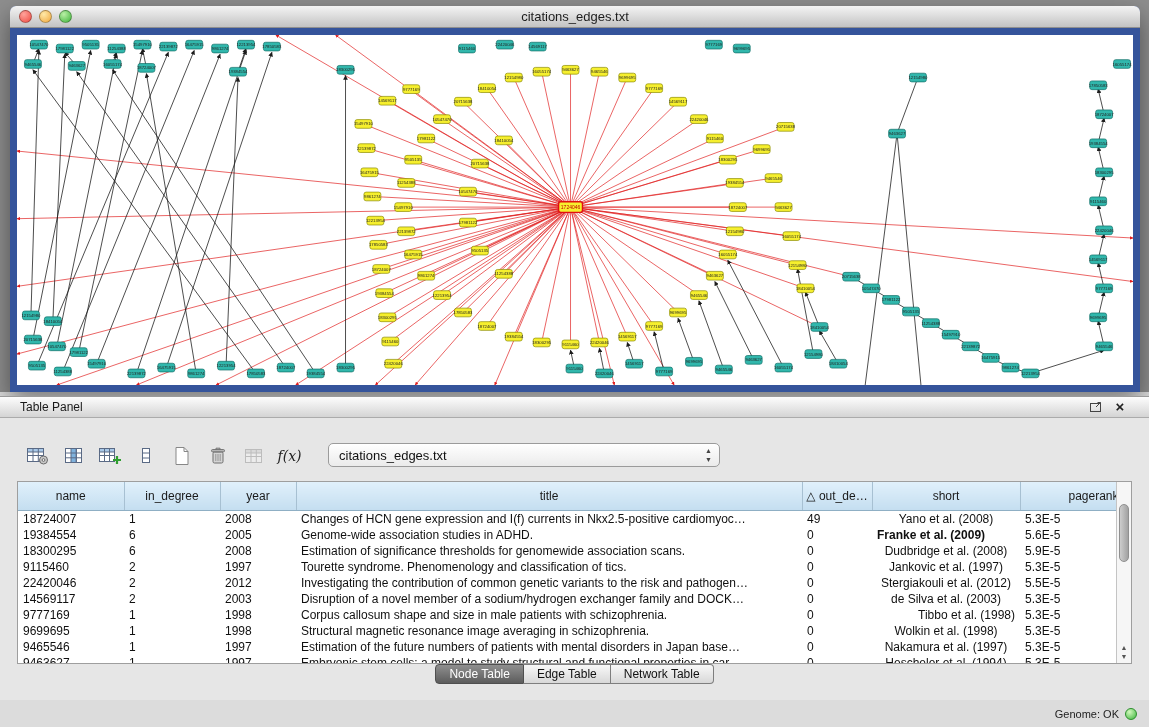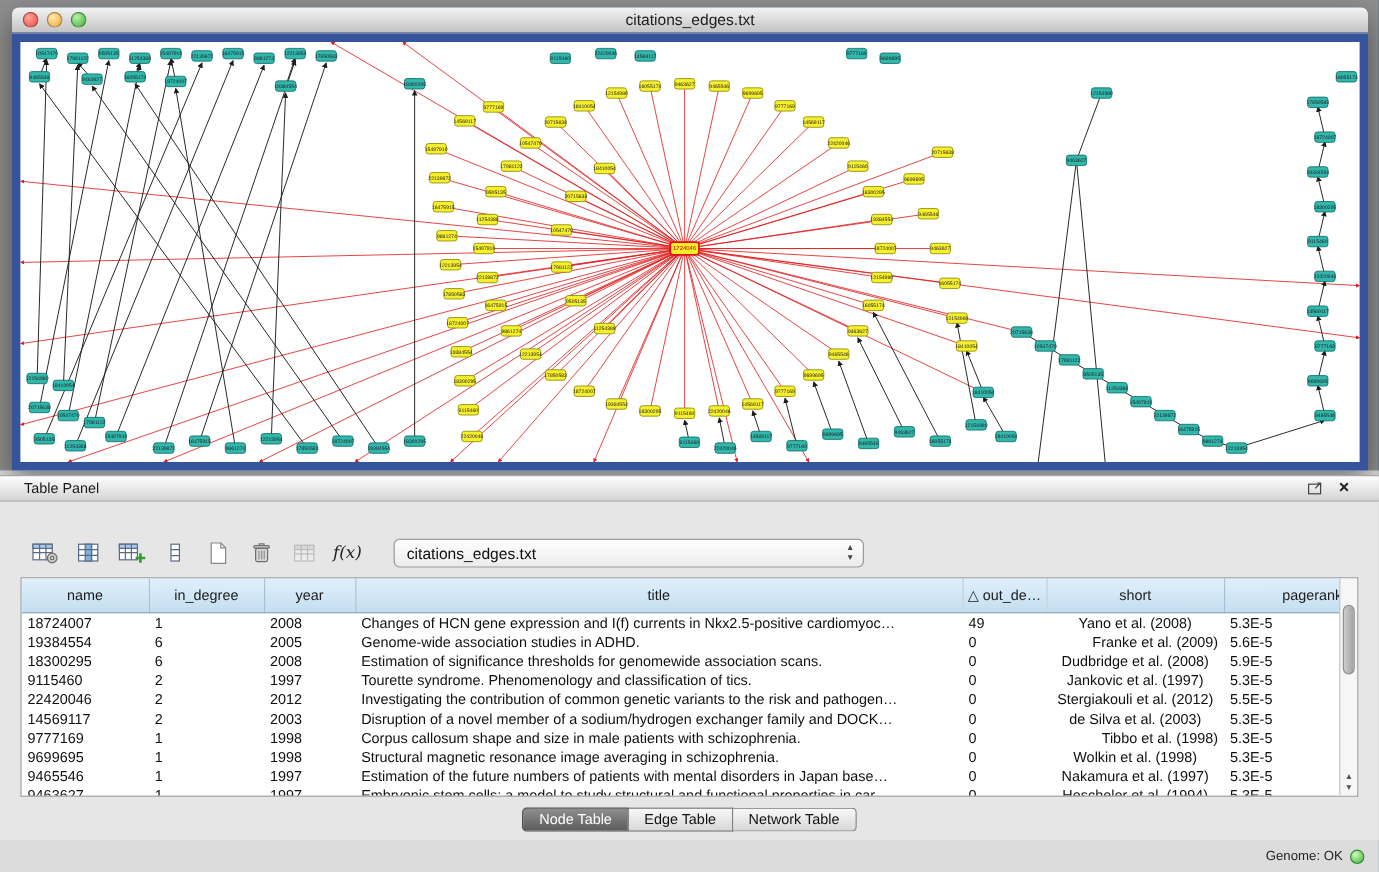--- a/index.html
+++ b/index.html
@@ -22,41 +22,41 @@
   .netframe svg{width:100%;height:100%;display:block}
 
   
   .table-panel{position:absolute;left:0;top:396px;width:1149px;height:304px;background:#e6e6e6;border-top:1px solid #9a9a9a}
   .panel-header{height:21px;background:linear-gradient(#fdfdfd,#d4d4d4);border-bottom:1px solid #ababab;
     display:flex;align-items:center;padding:0 20px;font-size:12px;color:#1a1a1a}
   .panel-header .spacer{flex:1}
   .hdr-btn{display:flex;align-items:center;justify-content:center;width:18px;height:16px;margin-left:6px;color:#333}
   .close-x{font-size:15px;font-weight:bold;line-height:14px;color:#222}
 
-  .toolbar{display:flex;align-items:flex-end;gap:9px;margin:25px 0 0 24px;height:30px}
+  .toolbar{display:flex;align-items:flex-start;gap:9px;margin:25px 0 0 24px;height:30px}
   .tbtn{width:27px;height:25px;display:flex;align-items:center;justify-content:center;border-radius:4px}
   .fx{font-size:14px;font-style:italic;font-family:"DejaVu Serif",serif;color:#222}
   .combo{margin-left:16px;width:392px;height:24px;background:linear-gradient(#ffffff,#ebebeb);
     border:1px solid #9b9b9b;border-radius:5px;display:flex;align-items:center;padding:0 22px 0 10px;
     font-size:13px;color:#111;position:relative;box-shadow:inset 0 1px 0 #fff}
   .combo .arrows{position:absolute;right:7px;top:2px;display:flex;flex-direction:column;align-items:center;
     font-size:7px;line-height:9px;color:#444}
 
   .table-wrap{position:relative;margin:8px 17px 0 17px;height:183px;background:#fff;border:1px solid #9e9e9e;overflow:hidden}
   table{border-collapse:collapse;table-layout:fixed;width:1098px;font-size:12px}
   thead th{height:28px;background:linear-gradient(#e0f0fb,#c4def0);border-right:1px solid #a7c0d2;
     border-bottom:1px solid #8fafc4;font-weight:normal;font-size:12px;color:#1a1a1a;overflow:hidden;white-space:nowrap}
   tbody td{height:16px;line-height:16px;padding:0 5px;white-space:nowrap;overflow:hidden;color:#101010}
   .vscroll{position:absolute;right:0;top:0;bottom:0;width:15px;border-left:1px solid #c4c4c4;background:#f6f6f6}
   .vthumb{position:absolute;left:2px;right:2px;top:22px;height:58px;border-radius:6px;
     background:linear-gradient(90deg,#cdcdcd,#a2a2a2);border:1px solid #909090}
   .varrows{position:absolute;left:0;right:0;bottom:2px;display:flex;flex-direction:column;align-items:center;
     font-size:7px;line-height:9px;color:#555}
 
-  .tabs{display:flex;justify-content:center;margin-top:9px}
+  .tabs{display:flex;justify-content:center;margin-top:0}
   .tab{height:20px;display:flex;align-items:center;padding:0 13px;font-size:12px;
     border:1px solid #7e7e7e;border-left:none;background:linear-gradient(#f8f8f8,#d8d8d8);color:#111}
   .tab:first-child{border-left:1px solid #7e7e7e;border-radius:4px 0 0 4px}
   .tab:last-child{border-radius:0 4px 4px 0}
   .tab.active{background:linear-gradient(#8f8f8f,#5c5c5c);color:#fff;border-color:#4f4f4f}
 
   .statusbar{position:absolute;right:12px;bottom:7px;display:flex;align-items:center;gap:6px;font-size:11px;color:#222}
   .mem-dot{width:12px;height:12px;border-radius:50%;border:1px solid #2c8f2c;
     background:radial-gradient(circle at 35% 30%,#d2f9bd,#3db53d)}
 </style>
@@ -604,21 +604,21 @@
             <td>49</td>
             <td style="text-align: center;">Yano et al. (2008)</td>
             <td>5.3E-5</td>
           </tr>
           <tr>
             <td>19384554</td>
             <td>6</td>
             <td>2005</td>
             <td>Genome-wide association studies in ADHD.</td>
             <td>0</td>
-            <td style="text-align: right;">Franke et al. (2009)</td>
+            <td style="text-align: left; font-weight: bold;">Franke et al. (2009)</td>
             <td>5.6E-5</td>
           </tr>
           <tr>
             <td>18300295</td>
             <td>6</td>
             <td>2008</td>
             <td>Estimation of significance thresholds for genomewide association scans.</td>
             <td>0</td>
             <td style="text-align: center;">Dudbridge et al. (2008)</td>
             <td>5.9E-5</td>

